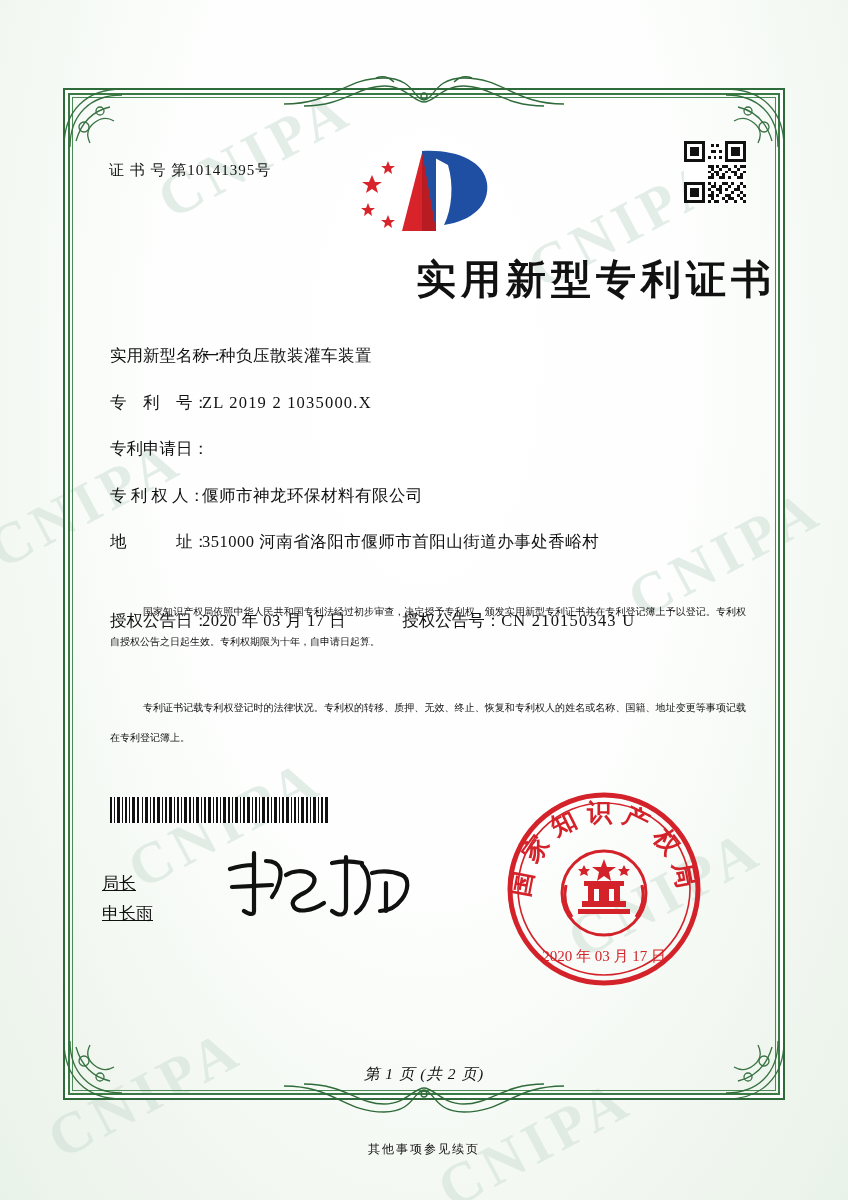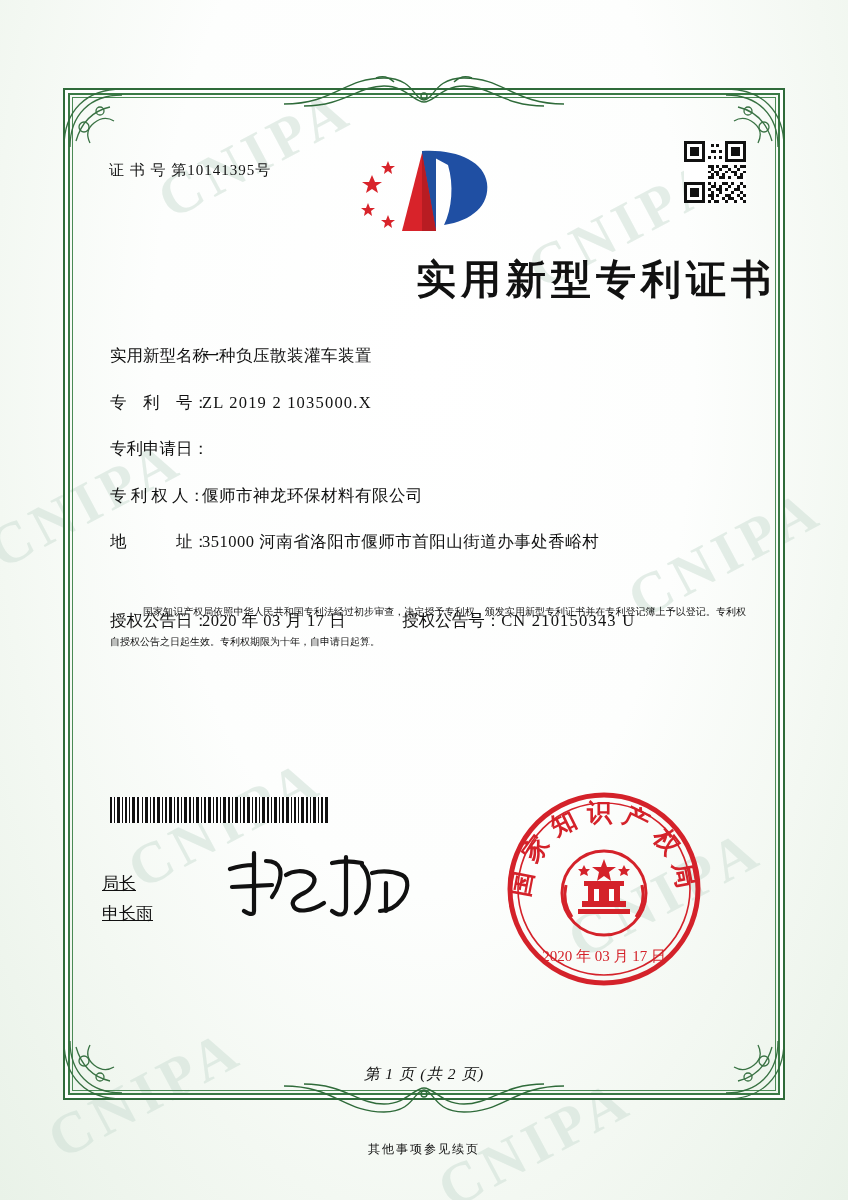--- a/index.html
+++ b/index.html
@@ -340,20 +340,21 @@
       </div>
       <div class="row two">
         <span class="lbl">授权公告日：</span>
         <span class="val">2020 年 03 月 17 日</span>
         <span class="second-lbl">授权公告号：</span>
         <span class="val mono">CN 210150343 U</span>
       </div>
     </div>
 
     <div class="para p1">国家知识产权局依照中华人民共和国专利法经过初步审查，决定授予专利权，颁发实用新型专利证书并在专利登记簿上予以登记。专利权自授权公告之日起生效。专利权期限为十年，自申请日起算。</div>
+    <div class="para p2">专利证书记载专利权登记时的法律状况。专利权的转移、质押、无效、终止、恢复和专利权人的姓名或名称、国籍、地址变更等事项记载在专利登记簿上。</div>
 
     <svg class="barcode" viewBox="0 0 218 26" shape-rendering="crispEdges">
       <rect width="218" height="26" fill="#fff"></rect>
       <g fill="#111">
         <rect x="0" y="0" width="2" height="26"></rect>
           <rect x="4" y="0" width="1" height="26"></rect>
         <rect x="7" y="0" width="3" height="26"></rect>
           <rect x="12" y="0" width="1" height="26"></rect>
         <rect x="15" y="0" width="2" height="26"></rect>
           <rect x="19" y="0" width="1" height="26"></rect>

